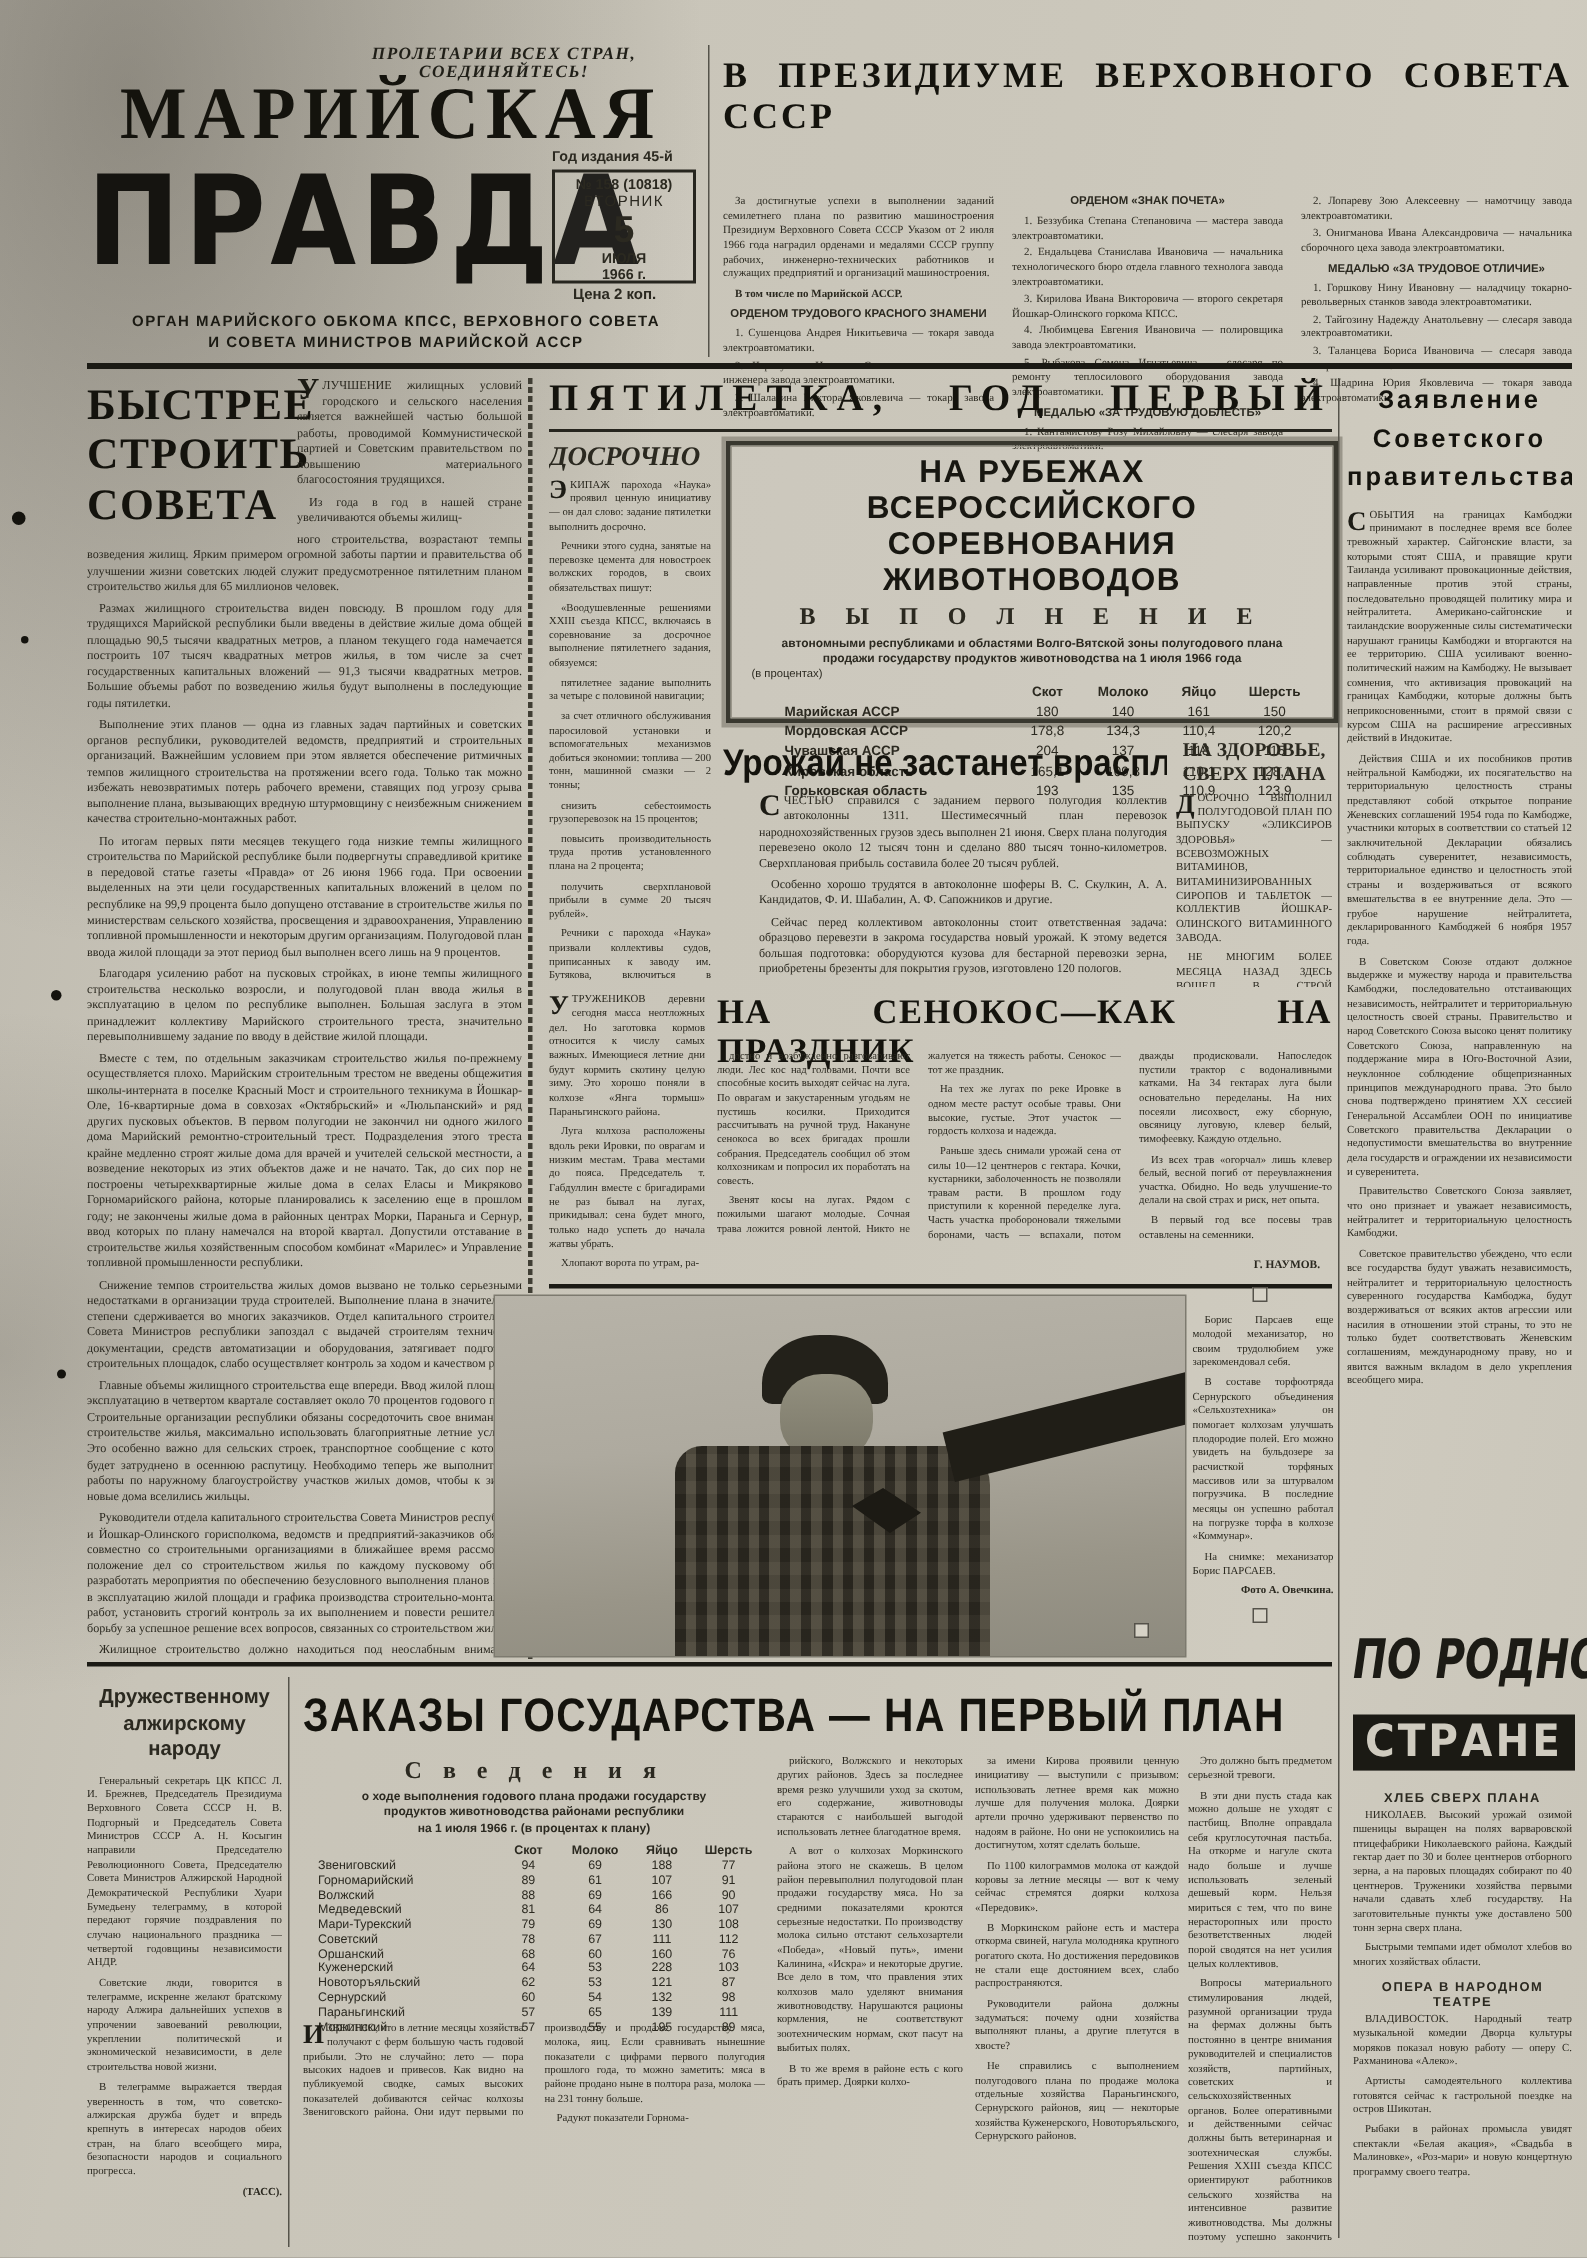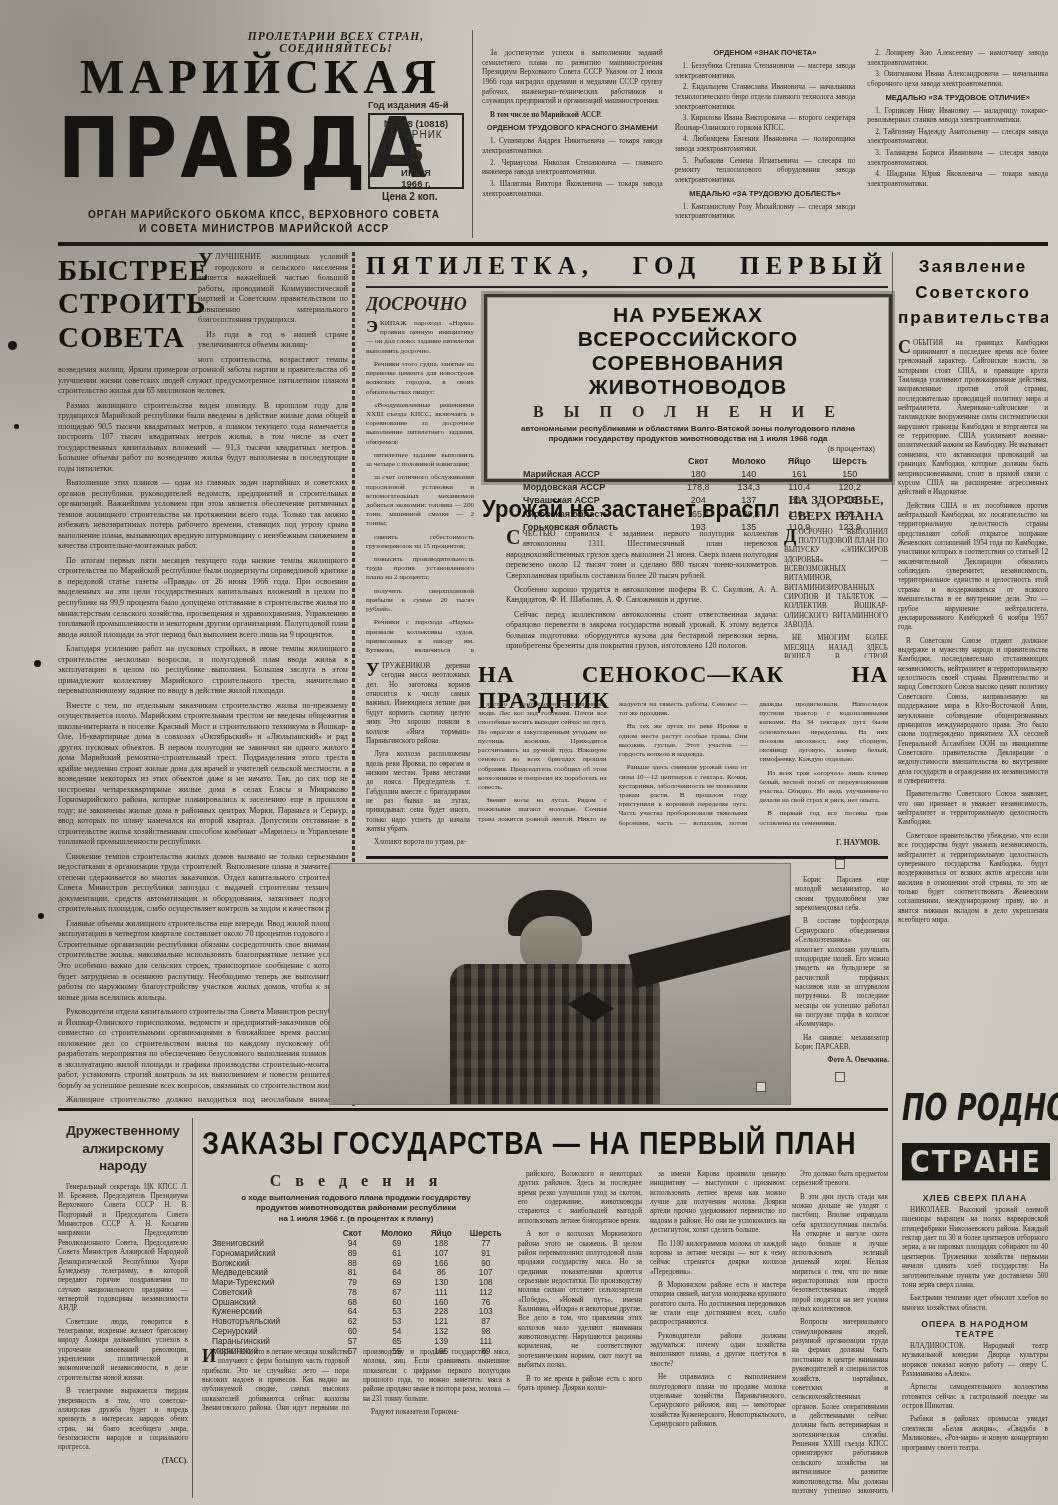--- a/index.html
+++ b/index.html
@@ -45,21 +45,21 @@
   .ed-body{font-size:8.1px;line-height:1.3;}
   .banner{font-family:"Liberation Serif",serif;font-weight:900;font-size:25px;letter-spacing:6px;word-spacing:22px;color:#14130d;text-align:justify;}
   .banner:after{content:"";display:inline-block;width:100%;}
   .dosr-title{font-family:"Liberation Serif",serif;font-style:italic;font-weight:900;font-size:18px;}
   .tiny{font-size:7.1px;line-height:1.3;}
   
   .vbox{border:3px solid #39382f;box-shadow:0 0 0 3px #9a968a, inset 0 0 0 1px #9a968a;padding:6px 14px 4px 14px;background:rgba(255,255,255,.05);}
   .vbox-t{font-family:"Liberation Sans",sans-serif;font-weight:900;font-size:21px;letter-spacing:1px;text-align:center;line-height:1.15;color:#181711;}
   .vbox-sub{font-family:"Liberation Serif",serif;font-weight:bold;font-size:16px;letter-spacing:8px;text-align:center;margin-top:3px;}
   .vbox-note{font-family:"Liberation Sans",sans-serif;font-weight:bold;font-size:8px;text-align:center;line-height:1.3;margin-top:3px;}
-  .vbox-note2{font-family:"Liberation Sans",sans-serif;font-size:7.5px;text-align:right;}
+  .vbox-note2{font-family:"Liberation Sans",sans-serif;font-size:7.5px;text-align:left;}
   .vtab{font-family:"Liberation Sans",sans-serif;font-size:9px;margin-top:2px;}
   .vrow{display:flex;line-height:1.45;}
   .vname{flex:0 0 150px;font-weight:bold;padding-left:22px;}
   .vnum{flex:1;text-align:center;}
   .vh{font-weight:bold;}
   
   .uro-title{font-family:"Liberation Sans",sans-serif;font-weight:900;font-size:23px;white-space:nowrap;transform:scale(.96,1.08);transform-origin:left top;color:#14130d;}
   .body8{font-size:8px;line-height:1.3;margin-left:24px;}
   .zdor-title{font-family:"Liberation Serif",serif;font-weight:900;font-size:13px;text-align:center;line-height:1.25;}
   .body7{font-size:7.2px;line-height:1.3;}
@@ -119,20 +119,21 @@
     <div class="yr">1966 г.</div>
   </div>
   <div class="abs price" style="left:382px;top:191px;">Цена 2 коп.</div>
   <div class="abs organ c" style="left:58px;top:208px;width:412px;">
     <div>ОРГАН МАРИЙСКОГО ОБКОМА КПСС, ВЕРХОВНОГО СОВЕТА</div>
     <div>И СОВЕТА МИНИСТРОВ МАРИЙСКОЙ АССР</div>
   </div>
   <div class="abs vline" style="left:472px;top:30px;height:208px;"></div>
 
   <div class="abs" style="left:482px;top:38px;width:566px;">
+    <div class="presid-title">В ПРЕЗИДИУМЕ ВЕРХОВНОГО СОВЕТА СССР</div>
     <div class="presid-cols j" style="margin-top:10px;">
       <div class="pc">
         <p style="text-indent:8px;">За достигнутые успехи в выполнении заданий семилетнего плана по развитию машиностроения Президиум Верховного Совета СССР Указом от 2 июля 1966 года наградил орденами и медалями СССР группу рабочих, инженерно-технических работников и служащих предприятий и организаций машиностроения.</p>
         <p style="font-weight:bold;">В том числе по Марийской АССР.</p>
         <div class="awhead">ОРДЕНОМ ТРУДОВОГО КРАСНОГО ЗНАМЕНИ</div>
         <div>
 
         <p class="aw">1. Сушенцова Андрея Никитьевича — токаря завода электроавтоматики.</p>
             <p class="aw">2. Чернаусова Николая Степановича — главного инженера завода электроавтоматики.</p>
             <p class="aw">3. Шалагина Виктора Яковлевича — токаря завода электроавтоматики.</p>

